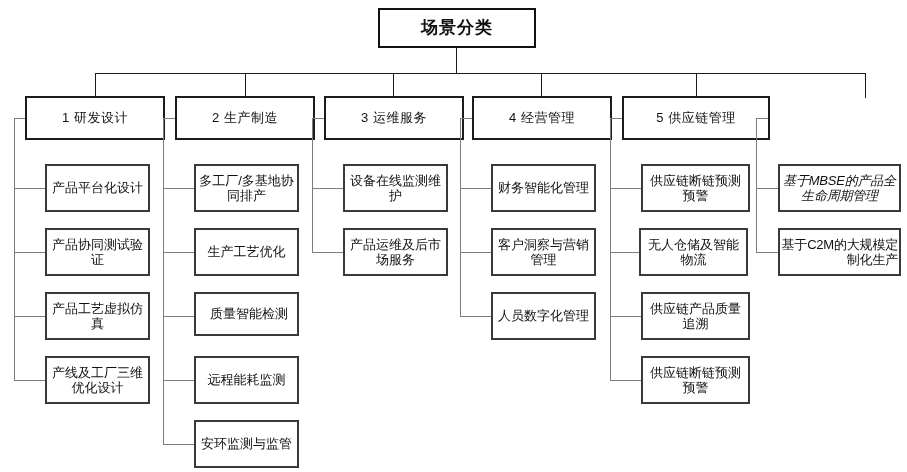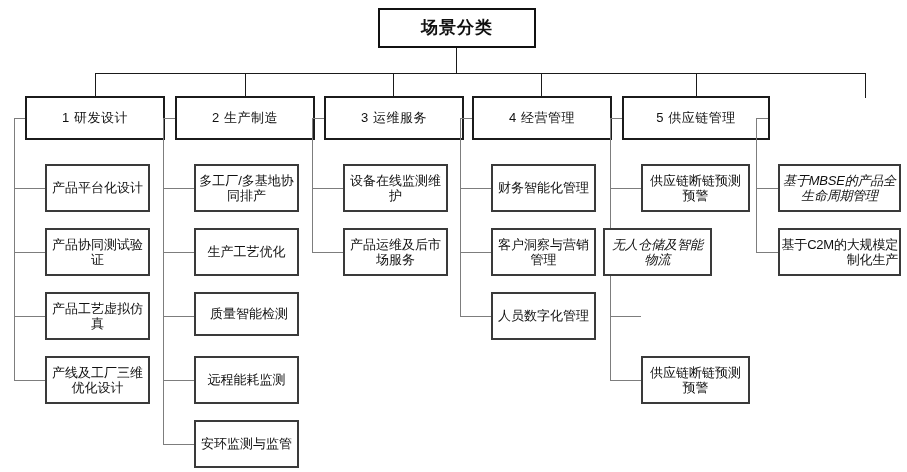--- a/index.html
+++ b/index.html
@@ -167,25 +167,28 @@
   </div>
   <div class="line v" style="left:610px;top:118px;height:262px;"></div>
   <div class="line h" style="left:610px;top:118px;width:12px;"></div>
 
   <div class="line h" style="left:610px;top:188px;width:31px;"></div>
   <div class="box leaf" style="left:641px;top:164px;width:109px;height:48px;">
     <span>供应链断链预测预警</span>
   </div>
 
   <div class="line h" style="left:610px;top:252px;width:31px;"></div>
-  <div class="box leaf" style="left:603px;top:228px;width:109px;height:48px;font-style:italic;">
+  <div class="box leaf" style="left:639px;top:228px;width:109px;height:48px;">
     <span>无人仓储及智能物流</span>
   </div>
 
   <div class="line h" style="left:610px;top:316px;width:31px;"></div>
+  <div class="box leaf" style="left:641px;top:292px;width:109px;height:48px;">
+    <span>供应链产品质量追溯</span>
+  </div>
 
   <div class="line h" style="left:610px;top:380px;width:31px;"></div>
   <div class="box leaf" style="left:641px;top:356px;width:109px;height:48px;">
     <span>供应链断链预测预警</span>
   </div>
 
   <div class="line v" style="left:756px;top:118px;height:134px;"></div>
   <div class="line h" style="left:756px;top:118px;width:12px;"></div>
 
   <div class="line h" style="left:756px;top:188px;width:22px;"></div>

